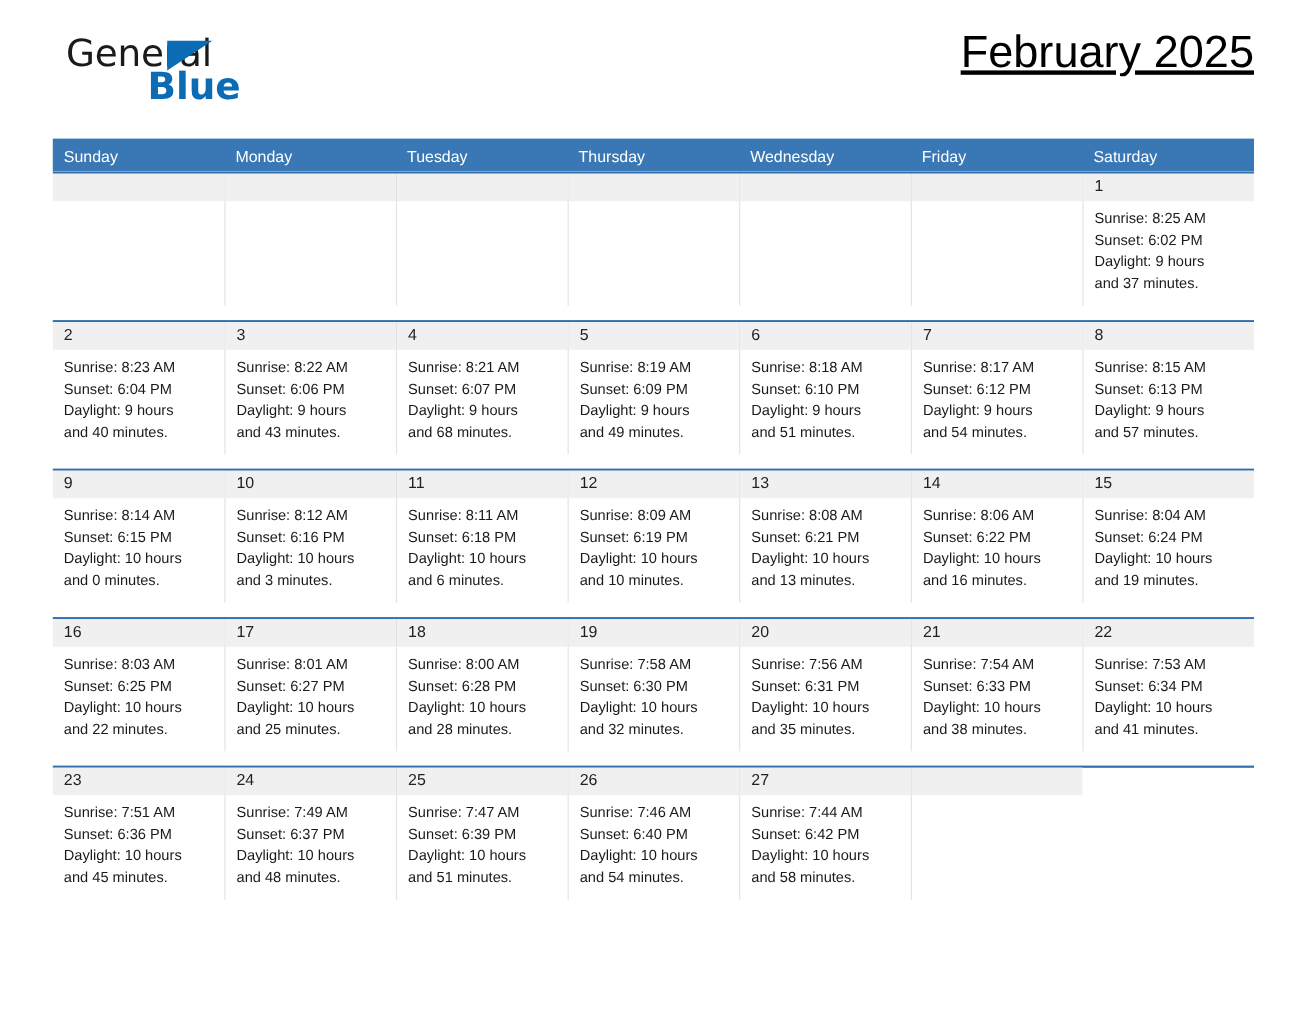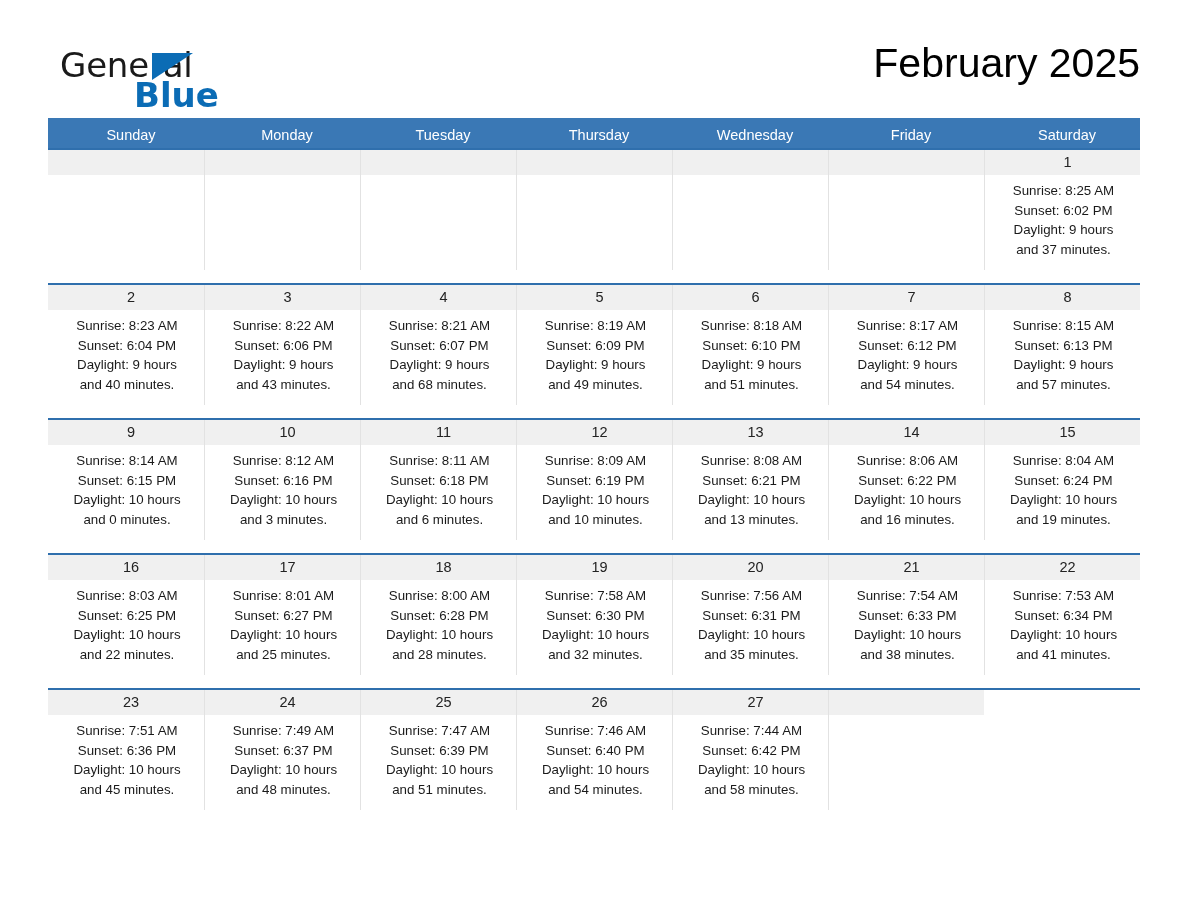--- a/index.html
+++ b/index.html
@@ -20,21 +20,21 @@
     width: 1188px;
     height: 918px;
     padding: 0;
   }
 
   
   .header {
     display: flex;
     align-items: flex-start;
     justify-content: space-between;
-    padding: 40px 48px 0 56px;
+    padding: 24px 48px 0 56px;
     height: 118px;
   }
   .brand {
     position: relative;
     width: 240px;
     height: 74px;
     line-height: 1;
   }
   .brand-general {
     font-family: "DejaVu Sans", sans-serif;
@@ -68,34 +68,34 @@
   .titleblock {
     text-align: right;
     padding-top: 2px;
   }
   .cal-title {
     font-size: 41px;
     font-weight: 400;
     line-height: 1.05;
     color: #000;
     white-space: nowrap;
+    text-decoration: underline;
   }
   .cal-subtitle {
     font-size: 23px;
     font-weight: 400;
     margin-top: 14px;
     color: #000;
     white-space: nowrap;
   }
 
   
   .calendar {
-    margin: 0 48px 0 48px;
+    margin: 8px 48px 0 48px;
     width: 1092px;
-    text-align: center;
   }
   .weekdays {
     display: grid;
     grid-template-columns: repeat(7, 1fr);
     background: #3a78b5;
   }
   .weekday {
     color: #ffffff;
     font-size: 14.5px;
     padding: 7px 0 7px 10px;

